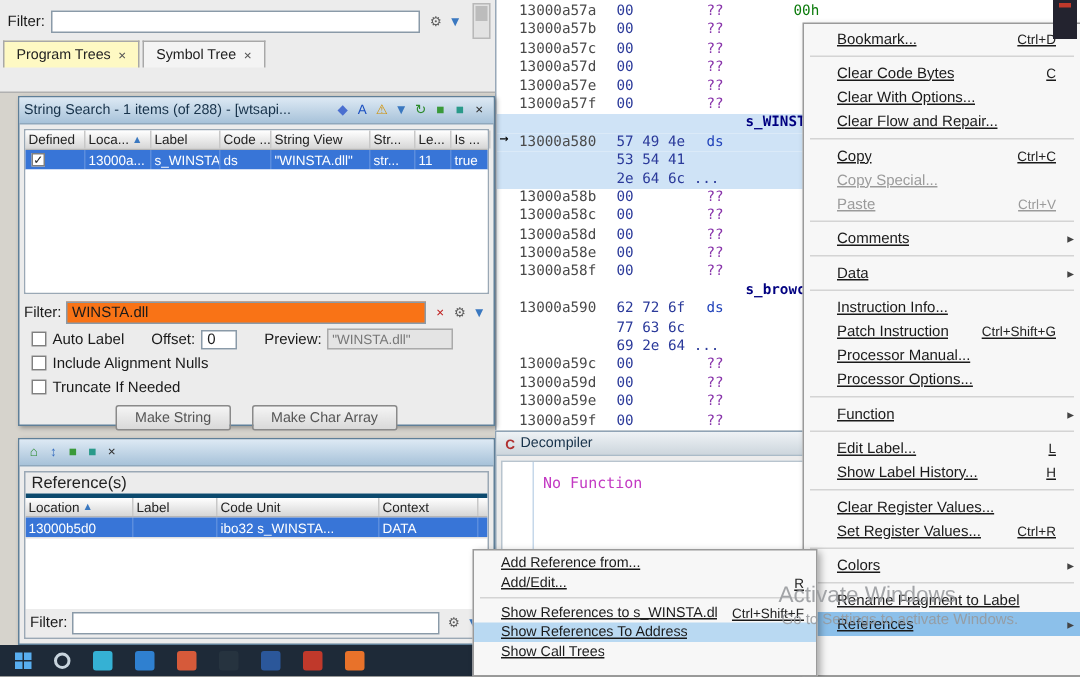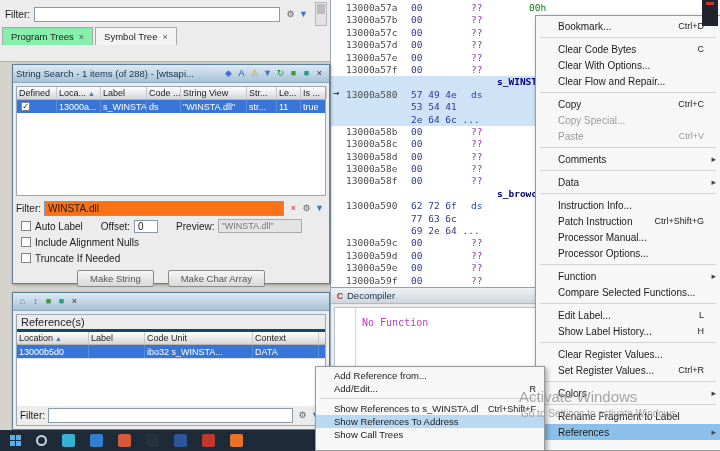--- a/index.html
+++ b/index.html
@@ -14,21 +14,21 @@
   .input{height:15px;border:1px solid #8a9aa8;background:#fff;font-size:10px;padding:0 3px;display:flex;align-items:center;white-space:nowrap;overflow:hidden;}
   .input.yellow{background:#f97316;}
   .input.tiny{width:24px;height:13px;}
   .flex1{flex:1;}
   .iconrow{display:flex;align-items:center;}
   .tb-icon{width:13px;height:13px;display:flex;align-items:center;justify-content:center;font-size:9px;flex:none;line-height:1;}
   .tl-scroll{position:absolute;right:3px;top:2px;width:12px;height:24px;background:#e2e2e2;border:1px solid #b8b8b8;}
   .tl-thumb{margin:1px;height:10px;background:#bcbcbc;}
   .tabs{position:absolute;left:2px;top:27px;display:flex;}
   .tab{display:flex;align-items:center;gap:5px;height:18px;padding:0 8px;font-size:9.5px;color:#222;
-       background:#86efac;border:1px solid #a8a8a8;border-bottom:none;margin-right:2px;}
+       background:#fef9c3;border:1px solid #a8a8a8;border-bottom:none;margin-right:2px;}
   .tab.active{background:#f4f4f4;}
   .tab-x{color:#555;font-size:9px;}
 
   
   .window{position:absolute;background:#ececec;border:1px solid #5f7f98;box-shadow:1px 1px 3px rgba(0,0,0,.3);
           display:flex;flex-direction:column;}
   .titlebar{display:flex;align-items:center;height:18px;background:linear-gradient(#dde9f4,#a7c2d9);
             border-bottom:1px solid #8fa8bd;padding:0 3px;gap:1px;flex:none;}
   .titlebar .title{flex:1;font-size:9.5px;color:#17324a;white-space:nowrap;overflow:hidden;}
 
@@ -87,21 +87,21 @@
   .dec-ico{font-size:9px;color:#b03030;font-weight:bold;width:12px;text-align:center;}
   .dec-body{flex:1;margin:3px;background:#fff;border:1px solid #b8c4ce;position:relative;}
   .dec-line{position:absolute;left:20px;top:0;bottom:0;width:1px;background:#c6d8ea;}
   .dec-msg{position:absolute;left:27px;top:9px;font-family:"DejaVu Sans Mono",monospace;font-size:10px;color:#c33ac3;}
 
   
   .menu{position:absolute;background:#f7f7f7;border:1px solid #9a9a9a;box-shadow:2px 2px 5px rgba(0,0,0,.35);
         padding:2px 0;overflow:hidden;}
   .menu-r{left:535px;top:15px;width:186px;height:436px;z-index:41;}
   .menu-b{left:315px;top:366px;width:230px;height:85px;z-index:42;}
-  .menu-item{position:relative;display:flex;align-items:center;color:#1a1a1a;}
+  .menu-item{position:relative;display:flex;align-items:center;color:#1a1a1a;text-decoration:underline;}
   .menu-r .menu-item{height:16px;font-size:10px;padding:0 16px 0 22px;}
   .menu-b .menu-item{height:13px;font-size:9.5px;padding:0 8px 0 18px;}
   .mi-label{white-space:nowrap;overflow:hidden;}
   .mi-short{margin-left:auto;padding-left:10px;font-size:9px;color:#222;white-space:nowrap;}
   .mi-arrow{position:absolute;right:4px;font-size:9px;color:#444;}
   .menu-item.disabled,.menu-item.disabled .mi-short{color:#9b9b9b;}
   .menu-r .menu-item.hl{background:#8cc0ea;}
   .menu-b .menu-item.hl{background:#b9d9f2;}
   .menu-sep{height:1px;background:#d4d4d4;margin:3px 4px;}
 
@@ -442,23 +442,20 @@
         <span class="mi-label">Processor Manual...</span>
       </div>
       <div class="menu-item">
         <span class="mi-label">Processor Options...</span>
       </div>
       <div class="menu-sep"></div>
       <div class="menu-item">
         <span class="mi-label">Function</span>
         <span class="mi-arrow">▸</span>
       </div>
-      <div class="menu-item">
-        <span class="mi-label">Compare Selected Functions...</span>
-      </div>
       <div class="menu-sep"></div>
       <div class="menu-item">
         <span class="mi-label">Edit Label...</span>
         <span class="mi-short">L</span>
       </div>
       <div class="menu-item">
         <span class="mi-label">Show Label History...</span>
         <span class="mi-short">H</span>
       </div>
       <div class="menu-sep"></div>

